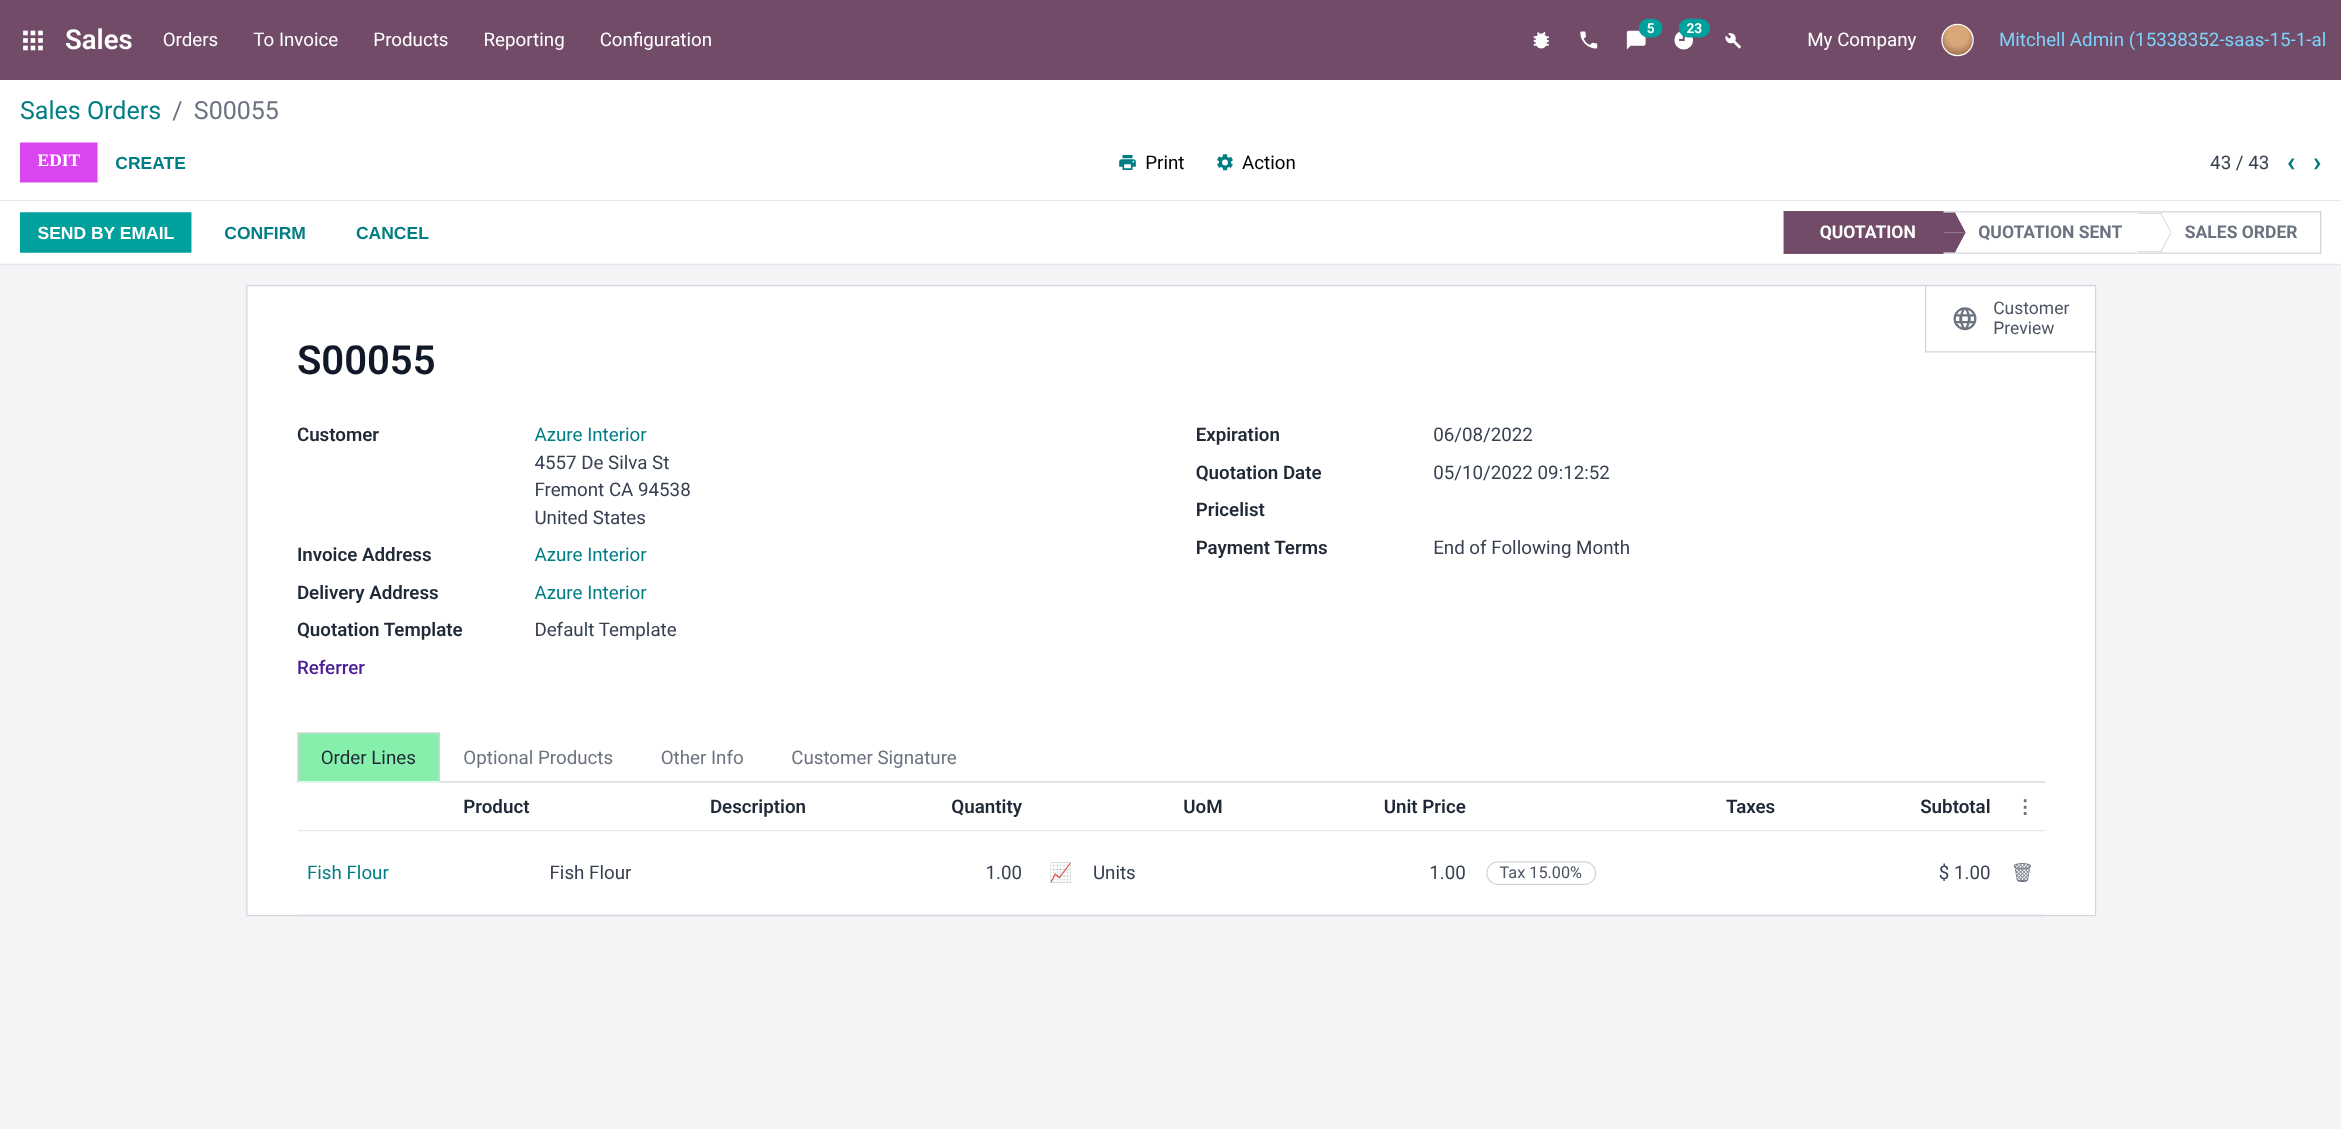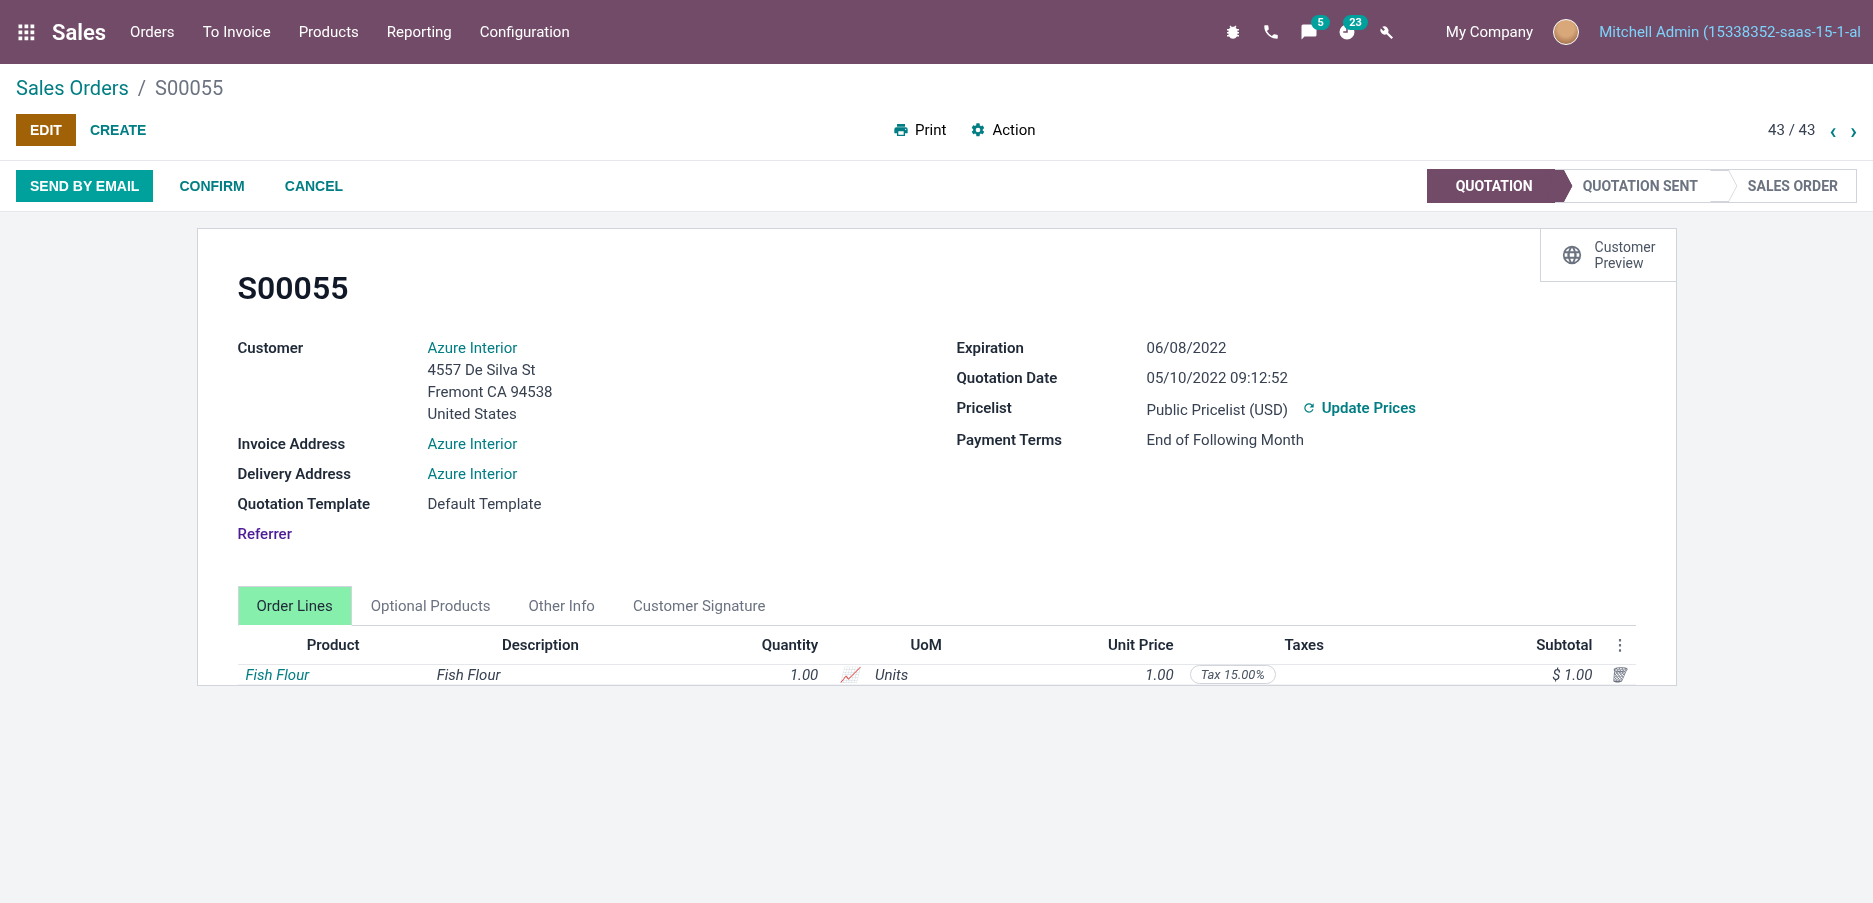--- a/index.html
+++ b/index.html
@@ -18,21 +18,21 @@
 .avatar { width:26px; height:26px; border-radius:50%; background: radial-gradient(circle at 50% 35%, #d9a87a 40%, #8b5a3c 100%); border:1px solid #fff; }
 .user-label { color:#7dd3fc; font-size:15px; white-space:nowrap; overflow:hidden; }
 
 .subheader { background:#fff; border-bottom:1px solid #e5e7eb; padding: 12px 16px 14px 16px; }
 .breadcrumb { font-size:20px; margin-bottom:14px; }
 .breadcrumb .link { color:#017E84; cursor:pointer; }
 .breadcrumb .sep { color:#6b7280; margin:0 4px; }
 .breadcrumb .current { color:#6b7280; }
 .ctrl-row { display:flex; align-items:center; }
 .btn { border:none; cursor:pointer; font-size:14px; font-weight:600; padding:8px 14px; }
-.btn.primary { background:#a16207; color:#fff; }
+.btn.primary { background:#d946ef; color:#fff;font-family:Liberation Serif, serif; }
 .btn.text { background:transparent; color:#017E84; text-transform:uppercase; }
 .ctrl-center { margin-left:auto; display:flex; gap:24px; align-items:center; }
 .ctrl-center a { color:#000000; font-size:15px; display:inline-flex; align-items:center; gap:6px; cursor:pointer; }
 .pager { margin-left:auto; display:flex; align-items:center; gap:14px; color:#374151; font-size:15px; }
 .pager .chev { color:#017E84; cursor:pointer; font-size:22px; font-weight:700; }
 
 .statusbar { background:#fff; border-bottom:1px solid #e5e7eb; display:flex; align-items:center; padding: 8px 16px; }
 .status-actions { display:flex; gap:12px; align-items:center; }
 .btn.outlined { border:2px solid #00A09D; background:#00A09D; color:#fff; padding:6px 12px; font-weight:700;}
 .status-stages { margin-left:auto; display:flex; }
@@ -60,23 +60,23 @@
 .field-value .link { color:#017E84; cursor:pointer; }
 .field-value .addr-line { display:block; color:#374151; margin-top:4px; }
 .inline-action { color:#017E84; font-weight:600; margin-left:10px; display:inline-flex; align-items:center; gap:6px; cursor:pointer; }
 .inline-action svg { width:14px; height:14px; fill:#017E84; }
 
 .tabs { display:flex; border-bottom:1px solid #d1d5db; margin:30px 0 0 0; }
 .tab { padding:10px 18px; font-size:15px; color:#6b7280; cursor:pointer; border:1px solid transparent; border-bottom:none; position:relative; top:1px; }
 .tab.active { color:#1f2937; border-color:#d1d5db; background:#86efac; border-bottom:1px solid #fff; }
 
 table.order-lines { width:100%; border-collapse:collapse; }
-table.order-lines th { text-align:center; font-weight:600; font-size:15px; color:#1f2937; padding:10px 8px; border-bottom:1px solid #e5e7eb; }
+table.order-lines th { text-align:right; font-weight:600; font-size:15px; color:#1f2937; padding:10px 8px; border-bottom:1px solid #e5e7eb; }
 table.order-lines th.right { text-align:right; }
-table.order-lines td { padding:0 8px; font-size:15px; color:#374151; border-bottom:1px solid #f1f3f5;font-style:italic; }
+table.order-lines td { padding:23px 8px; font-size:15px; color:#374151; border-bottom:1px solid #f1f3f5; }
 table.order-lines td .link { color:#017E84; }
 table.order-lines td.right { text-align:right; }
 .tax-pill { display:inline-block; border:1px solid #d1d5db; border-radius:12px; padding:1px 10px; font-size:13px; color:#4b5563; }
 .kebab { color:#6b7280; cursor:pointer; }
 .trash { color:#6b7280; cursor:pointer; }
 .chart-mini { color:#017E84; margin-left:6px; cursor:pointer;}
 </style>
 </head>
 <body>
 
@@ -225,29 +225,20 @@
           <div class="field-row">
             <div class="field-label">Expiration</div>
             <div class="field-value">06/08/2022</div>
           </div>
           <div class="field-row">
             <div class="field-label">Quotation Date</div>
             <div class="field-value">05/10/2022 09:12:52</div>
           </div>
           <div class="field-row">
             <div class="field-label">Pricelist</div>
-            <div class="field-value">
-              <span>Public Pricelist (USD)</span>
-              <span class="inline-action">
-                <svg viewBox="0 0 24 24">
-                    <path d="M17.65 6.35A8 8 0 1 0 19.73 14h-2.08a6 6 0 1 1-1.42-6.24L13 11h7V4z"></path>
-                  </svg>
-                <span>Update Prices</span>
-              </span>
-            </div>
           </div>
           <div class="field-row">
             <div class="field-label">Payment Terms</div>
             <div class="field-value">End of Following Month</div>
           </div>
         </div>
       </div>
 
       <div class="tabs">
         <div class="tab active">Order Lines</div>

